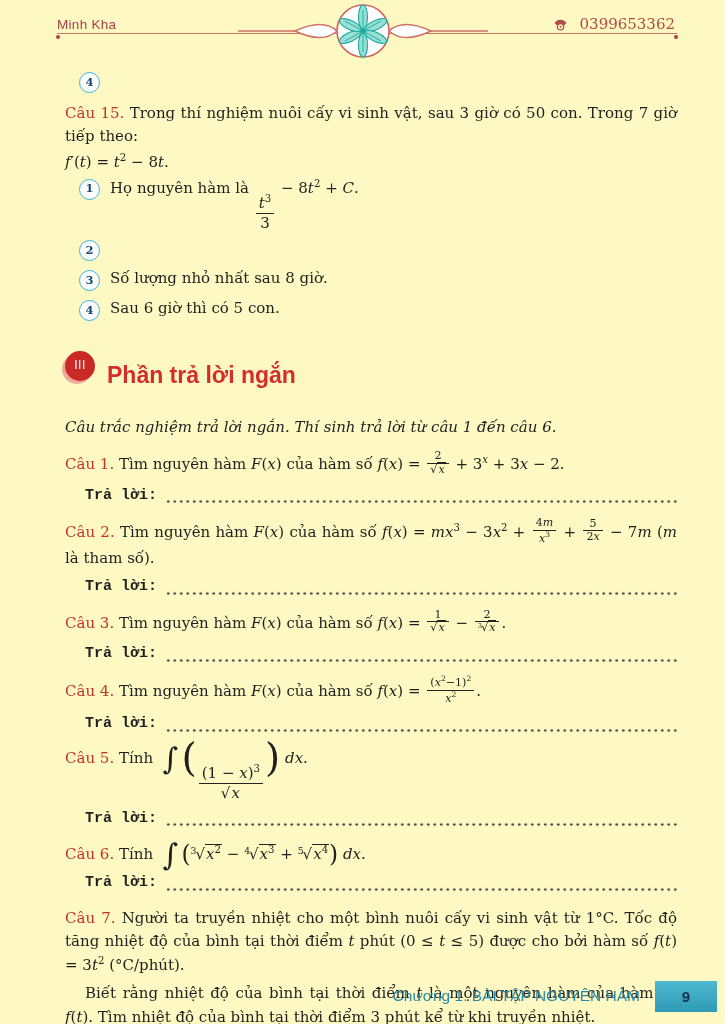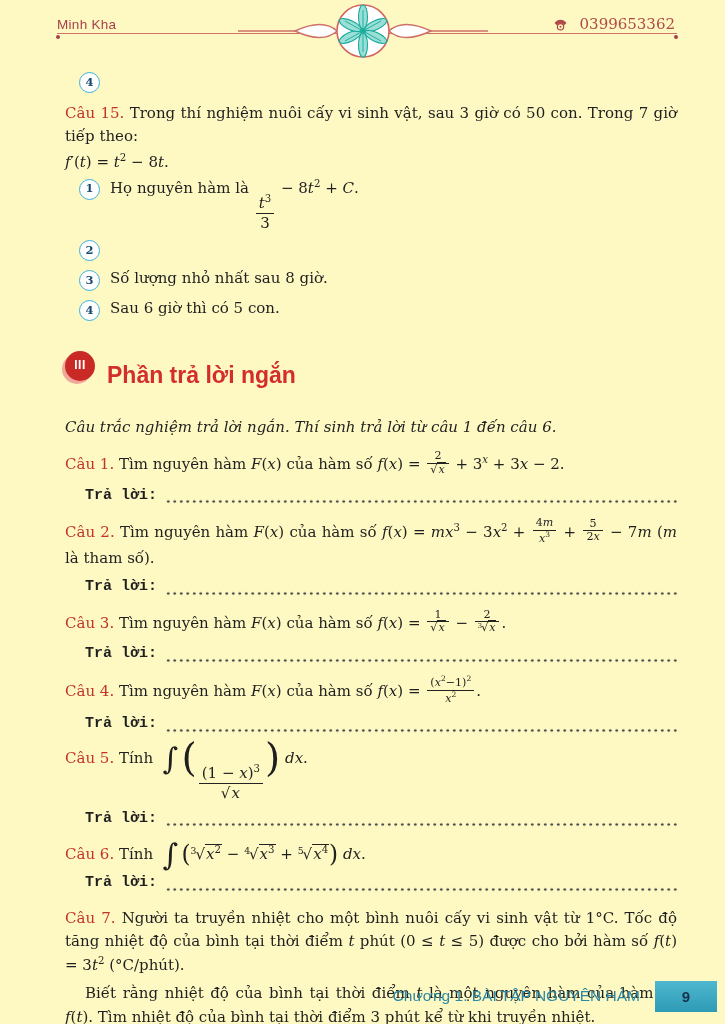--- a/index.html
+++ b/index.html
@@ -22,21 +22,21 @@
   i{font-family:"DejaVu Serif",serif;}
   
   .citem{display:flex;align-items:flex-start;gap:10px;margin-left:14px;}
   .cnum{display:inline-flex;flex:none;width:19px;height:19px;margin-top:3px;border:1.6px solid #3ab0de;
         border-radius:50%;align-items:center;justify-content:center;
         font-size:11.5px;font-weight:bold;color:#174a70;background:#fff;}
   
   .sect{display:flex;align-items:center;gap:12px;margin:16px 0 0 0;}
   .badge{width:30px;height:30px;border-radius:50%;background:#ca2a26;color:#fff;flex:none;
          display:inline-flex;align-items:center;justify-content:center;
-         font-family:"Liberation Sans",sans-serif;font-weight:bold;font-size:12px;letter-spacing:.5px;
+         font-family:"Liberation Sans",sans-serif;font-weight:normal;font-size:12px;letter-spacing:.5px;
          box-shadow:-3px 3px 0 rgba(233,140,140,.75);}
   .sect-title{font-family:"Liberation Sans",sans-serif;font-weight:bold;font-size:23px;color:#d32d2d;margin-top:21px;}
   .note{font-style:italic;margin:22px 0 0 0;}
   
   .ans{display:flex;align-items:flex-end;margin:5px 0 0 20px;font-family:Liberation Mono, monospace;}
   .ans b{font-weight:bold;}
   .leader{flex:1;height:17px;margin-left:8px;
           background:radial-gradient(circle,#4b4b4b 1.05px,transparent 1.35px) 0 78%/6.5px 6.5px repeat-x;}
   
   .frac{display:inline-flex;flex-direction:column;text-align:center;vertical-align:middle;

